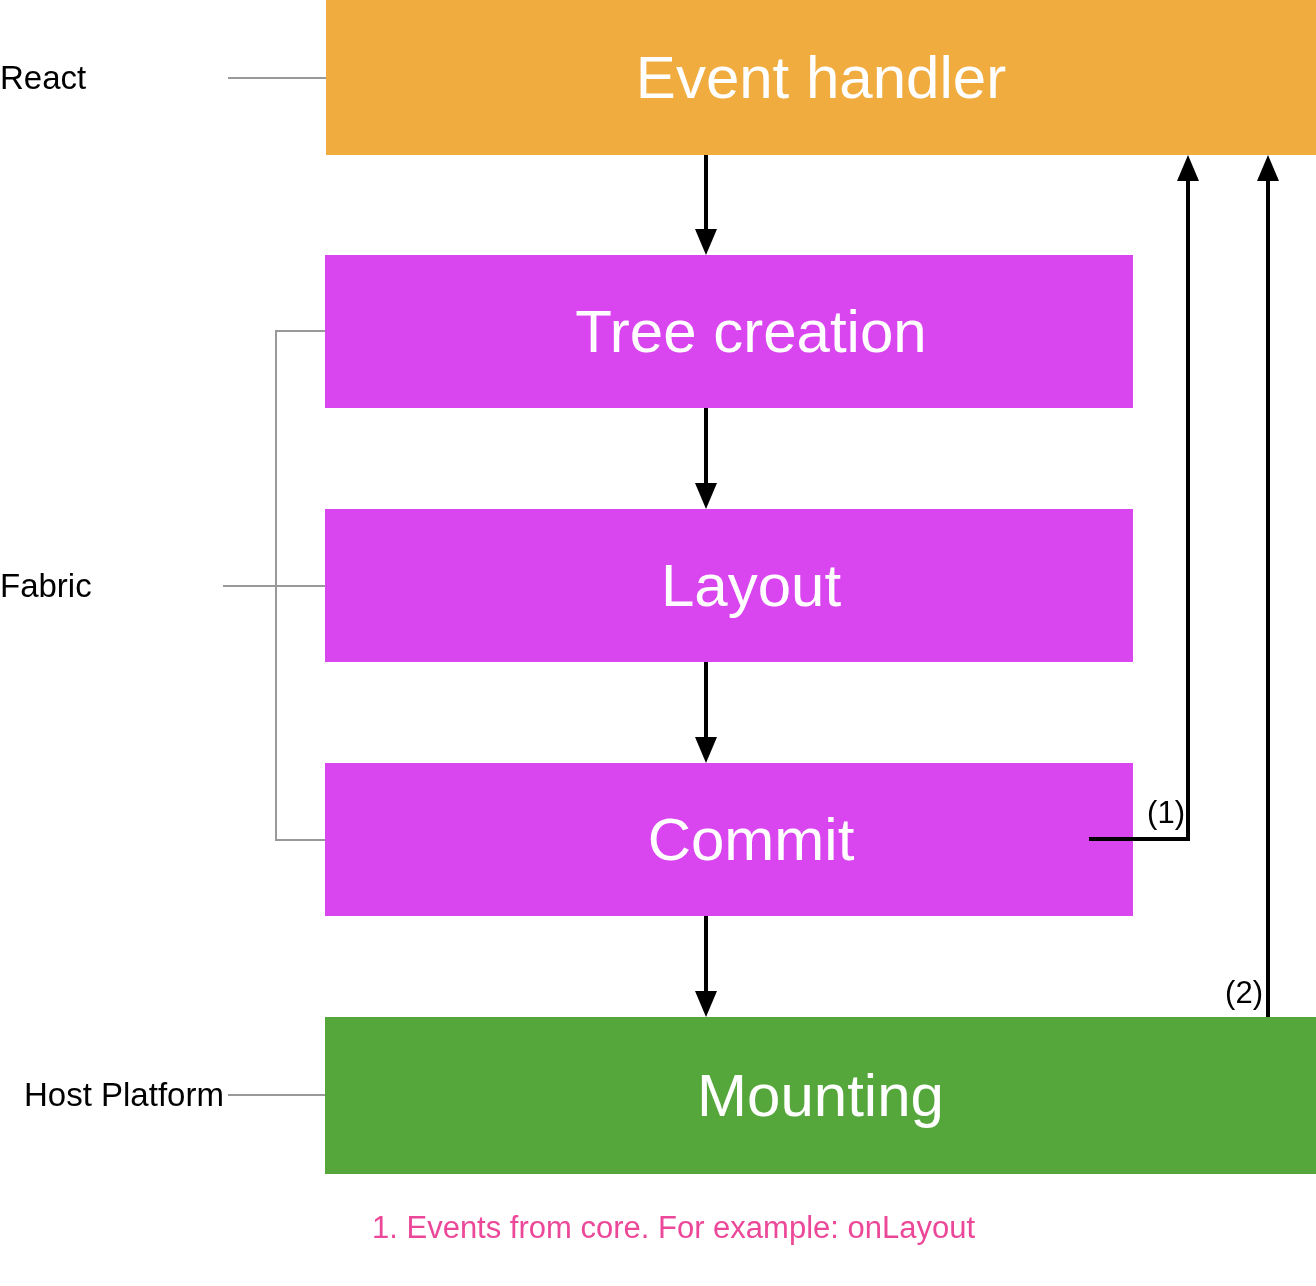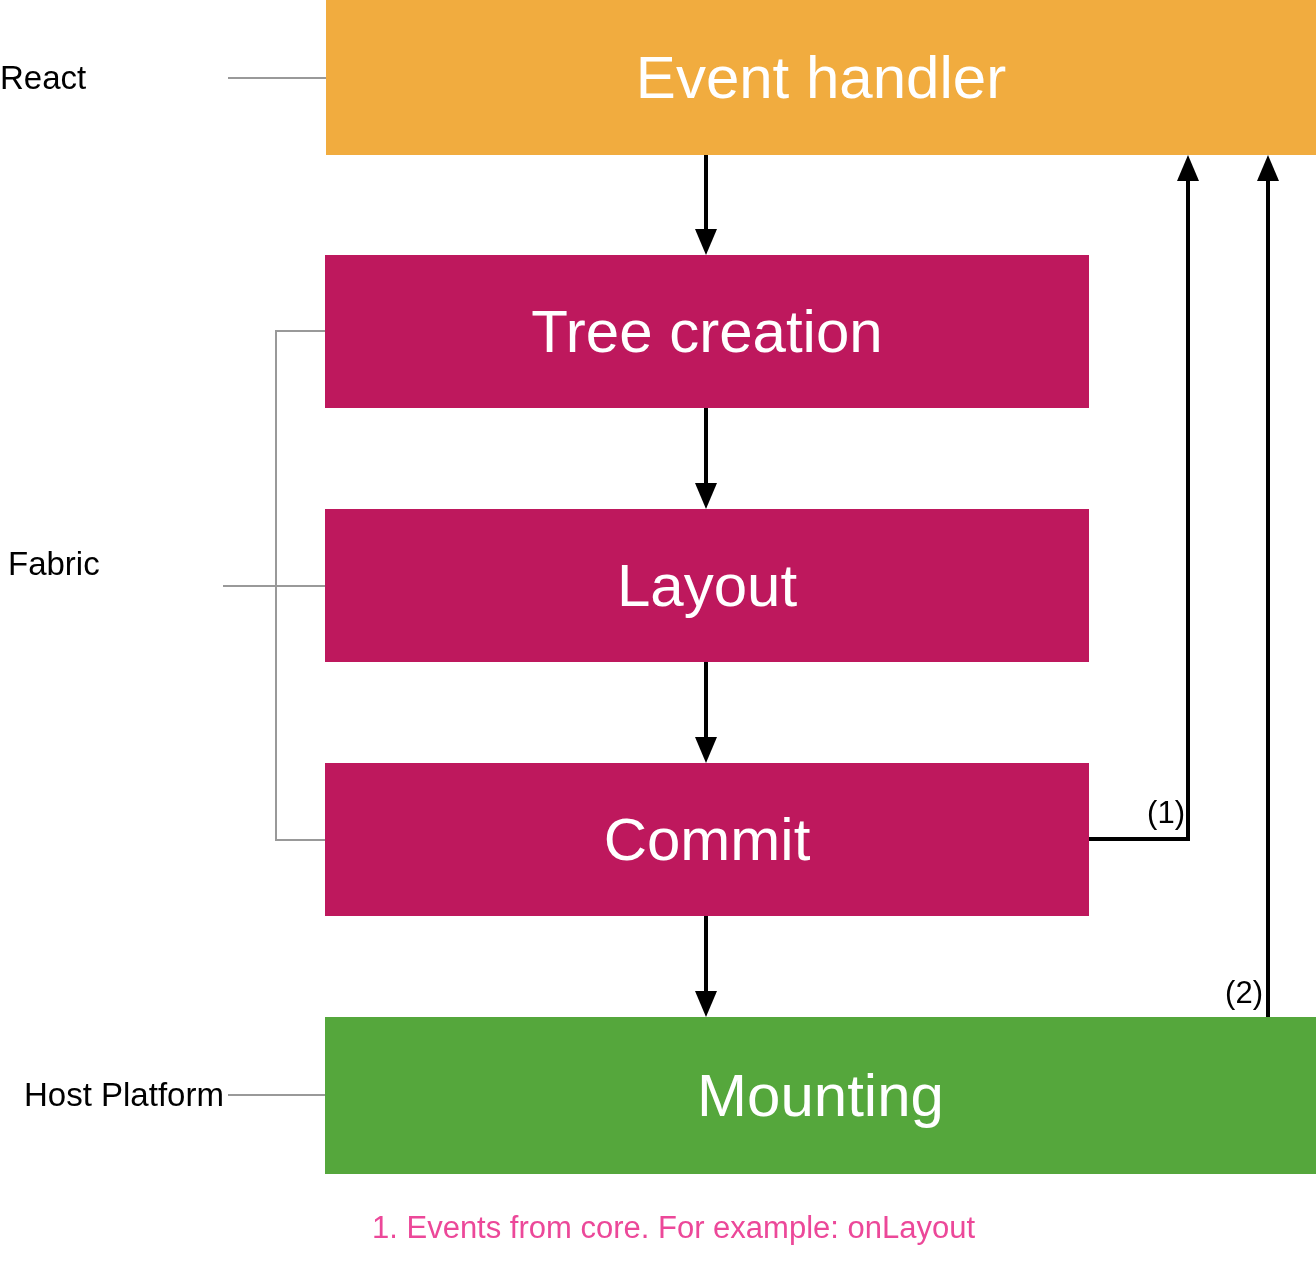--- a/index.html
+++ b/index.html
@@ -22,21 +22,21 @@
     justify-content: center;
   }
   .box-label {
     color: #ffffff;
     font-size: 60px;
     font-weight: 400;
     letter-spacing: 0px;
     white-space: nowrap;
   }
   .stage-react  { background: #F1AC3F; align-items: center; }
-  .stage-fabric { background: #be185d; }
+  .stage-fabric { background: #d946ef; padding-left: 44px; }
   .stage-host   { background: #55A73C; }
 
   .lane-label {
     position: absolute;
     color: #000000;
     font-size: 33px;
     line-height: 38px;
     white-space: nowrap;
   }
   .gray-line {
@@ -107,21 +107,21 @@
     <span class="box-label">Commit</span>
   </div>
 
   <div class="box stage-host" style="left:325px; top:1017px; width:991px; height:157px;">
     <span class="box-label">Mounting</span>
   </div>
 
   <div class="lane-label" style="left:0px; top:59px; width:222px;">React</div>
   <div class="gray-line" style="left:228px; top:77px; width:98px; height:2px;"></div>
 
-  <div class="lane-label" style="left:0px; top:545px; width:215px;padding-left:8px;">Fabric</div>
+  <div class="lane-label" style="left:0px; top:567px; width:215px;">Fabric</div>
   <div class="gray-line" style="left:223px; top:585px; width:102px; height:2px;"></div>
   <div class="gray-line" style="left:275px; top:330px; width:2px; height:511px;"></div>
   <div class="gray-line" style="left:275px; top:330px; width:50px; height:2px;"></div>
   <div class="gray-line" style="left:275px; top:839px; width:50px; height:2px;"></div>
 
   <div class="lane-label" style="left:0px; top:1076px; width:218px;padding-left:24px;">Host Platform</div>
   <div class="gray-line" style="left:228px; top:1094px; width:97px; height:2px;"></div>
 
   <div>
     <div class="shaft-v" style="left:704px; top:155px; height:78px;"></div>

